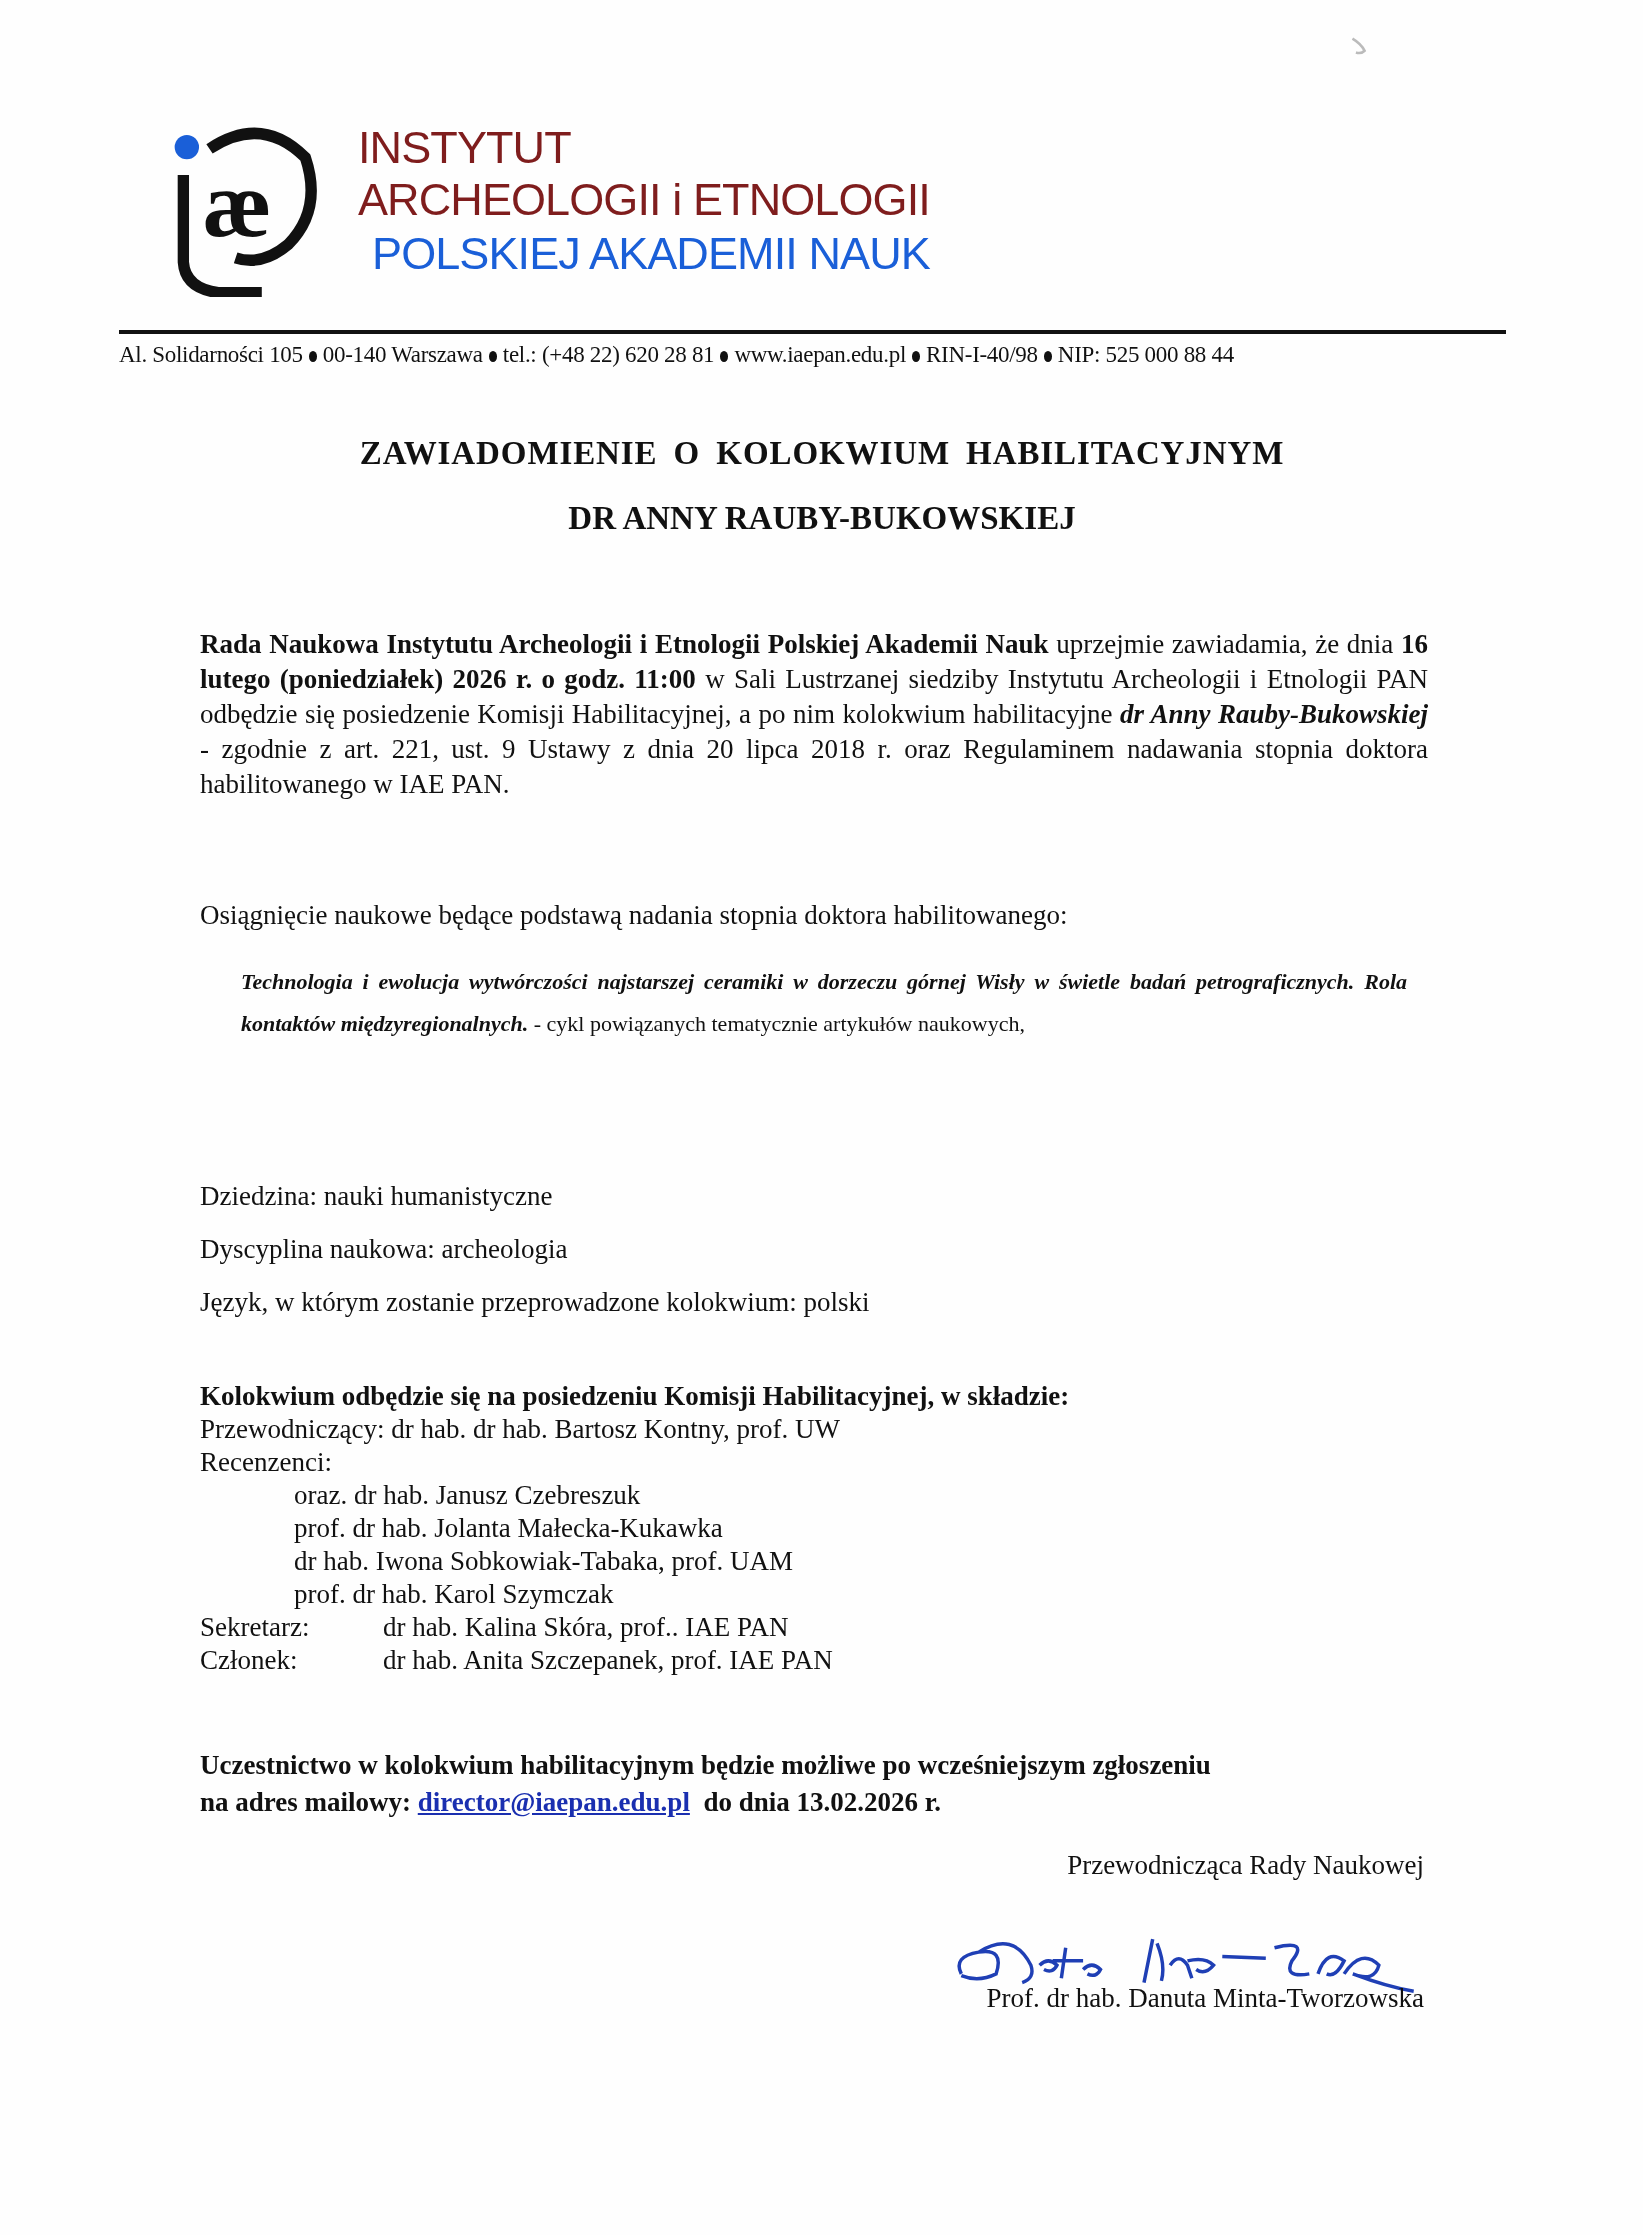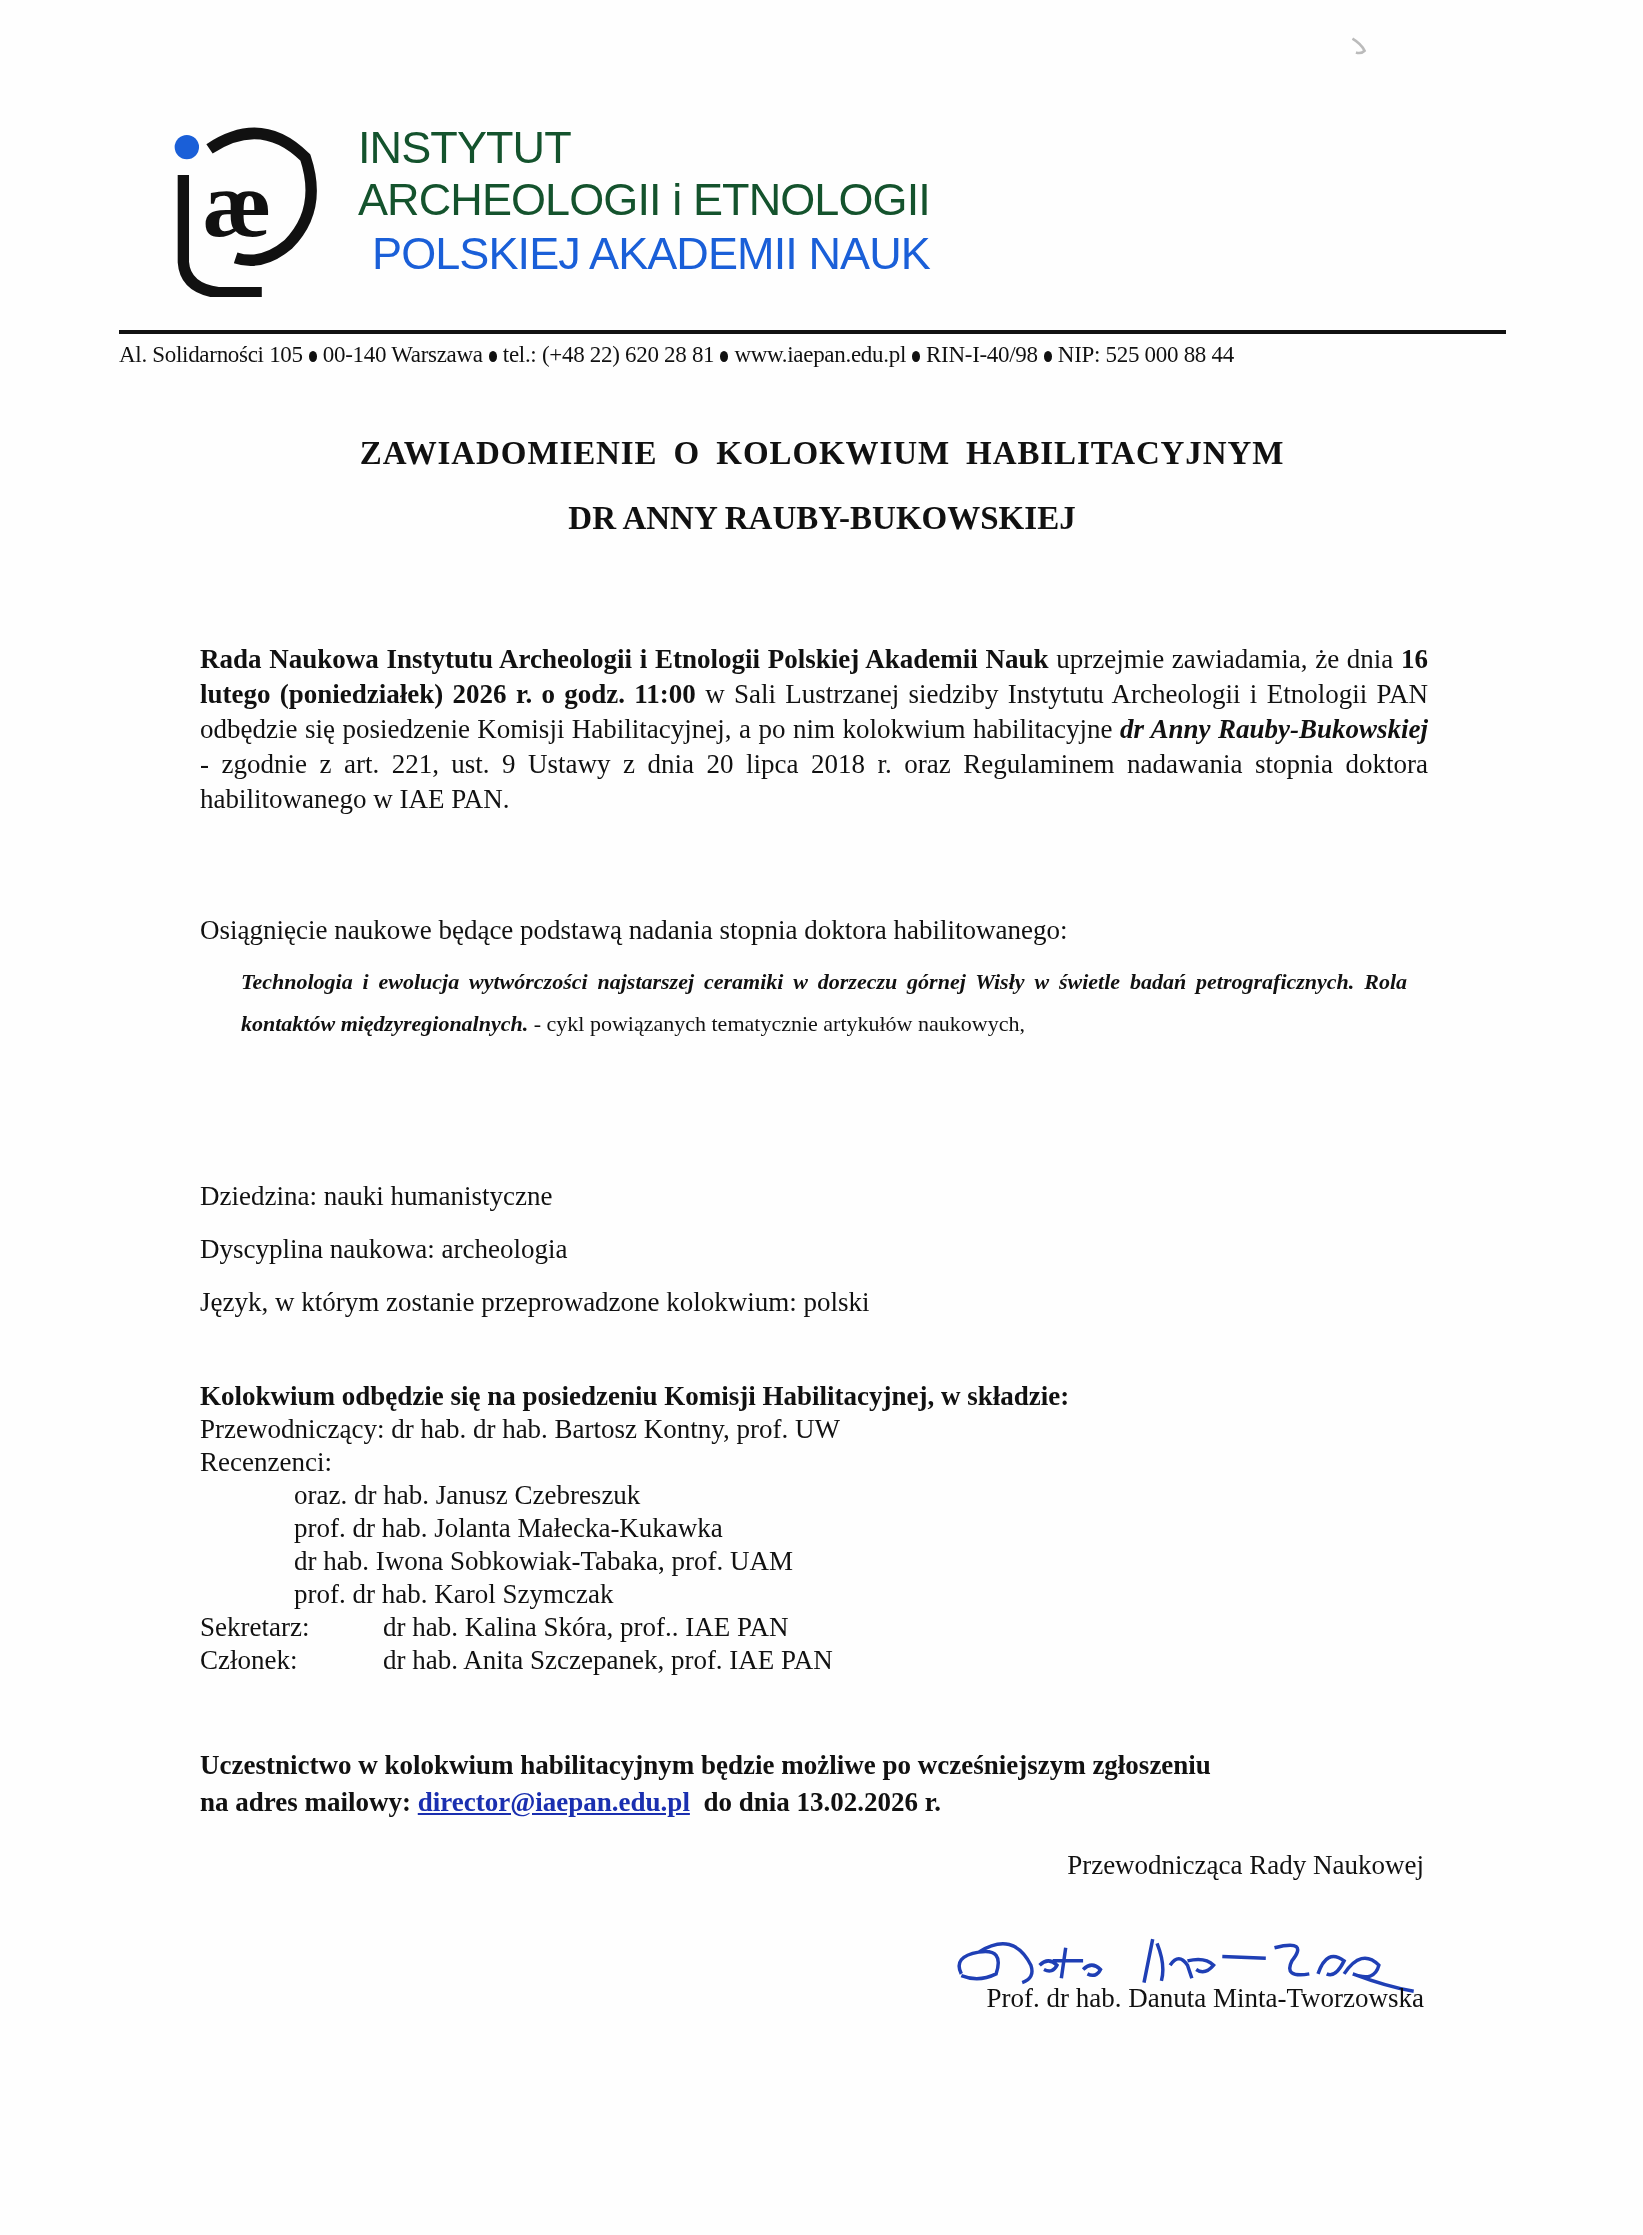--- a/index.html
+++ b/index.html
@@ -3,31 +3,31 @@
 <meta charset="utf-8">
 <style>
   html, body { margin: 0; padding: 0; background: #ffffff; }
   body { width: 1644px; height: 2236px; position: relative; overflow: hidden;
          font-family: "Liberation Serif", "DejaVu Serif", serif; color: #111; }
   .page { position: absolute; left: 0; top: 0; width: 1644px; height: 2236px; background: #fefefe; }
 
   
   .logo { position: absolute; left: 157px; top: 114px; width: 166px; height: 183px; }
   .org { position: absolute; left: 358px; top: 122px; font-family: "Liberation Sans", "DejaVu Sans", sans-serif; }
-  .org .l1, .org .l2 { font-size: 45px; color: #14532d; letter-spacing: -0.9px; line-height: 52px; }
+  .org .l1, .org .l2 { font-size: 45px; color: #7f1d1d; letter-spacing: -0.9px; line-height: 52px; }
   .org .l3 { font-size: 45px; color: #1a5fd8; letter-spacing: -0.9px; line-height: 56px; text-align: right; }
   .rule { position: absolute; left: 119px; top: 330px; width: 1387px; height: 3.5px; background: #111; }
   .address { position: absolute; left: 119px; top: 342px; width: 1397px; font-size: 23px; white-space: nowrap; letter-spacing: -0.3px; }
   .address .dot { display: inline-block; width: 7.9px; height: 10.5px; background: #111; border-radius: 50%; margin: 0 6.1px; vertical-align: middle; }
 
   
   .title1 { position: absolute; left: 0; width: 1644px; top: 435px; text-align: center; font-weight: bold; font-size: 33px; letter-spacing: 0.9px; word-spacing: 7px; }
   .title2 { position: absolute; left: 0; width: 1644px; top: 500px; text-align: center; font-weight: bold; font-size: 33px; }
 
-  .para { position: absolute; left: 200px; width: 1228px; font-size: 27px; line-height: 35px; text-align: justify; margin-top: 15px; }
+  .para { position: absolute; left: 200px; width: 1228px; font-size: 27px; line-height: 35px; text-align: justify; }
   .p1 { top: 627px; }
   .p2 { top: 898px; text-align: left; }
   .thesis { position: absolute; left: 241px; width: 1166px; top: 961px; font-size: 22px; line-height: 42px; text-align: justify; }
   .thesis .ti { font-weight: bold; font-style: italic; }
   .field { position: absolute; left: 200px; font-size: 27px; }
   .f1 { top: 1181px; } .f2 { top: 1234px; } .f3 { top: 1287px; }
   .committee { position: absolute; left: 200px; top: 1380px; width: 1266px; font-size: 27px; line-height: 33px; }
   .committee .hd { font-weight: bold; }
   .committee .ind { padding-left: 94px; }
   .committee .lbl { display: inline-block; width: 183px; }

